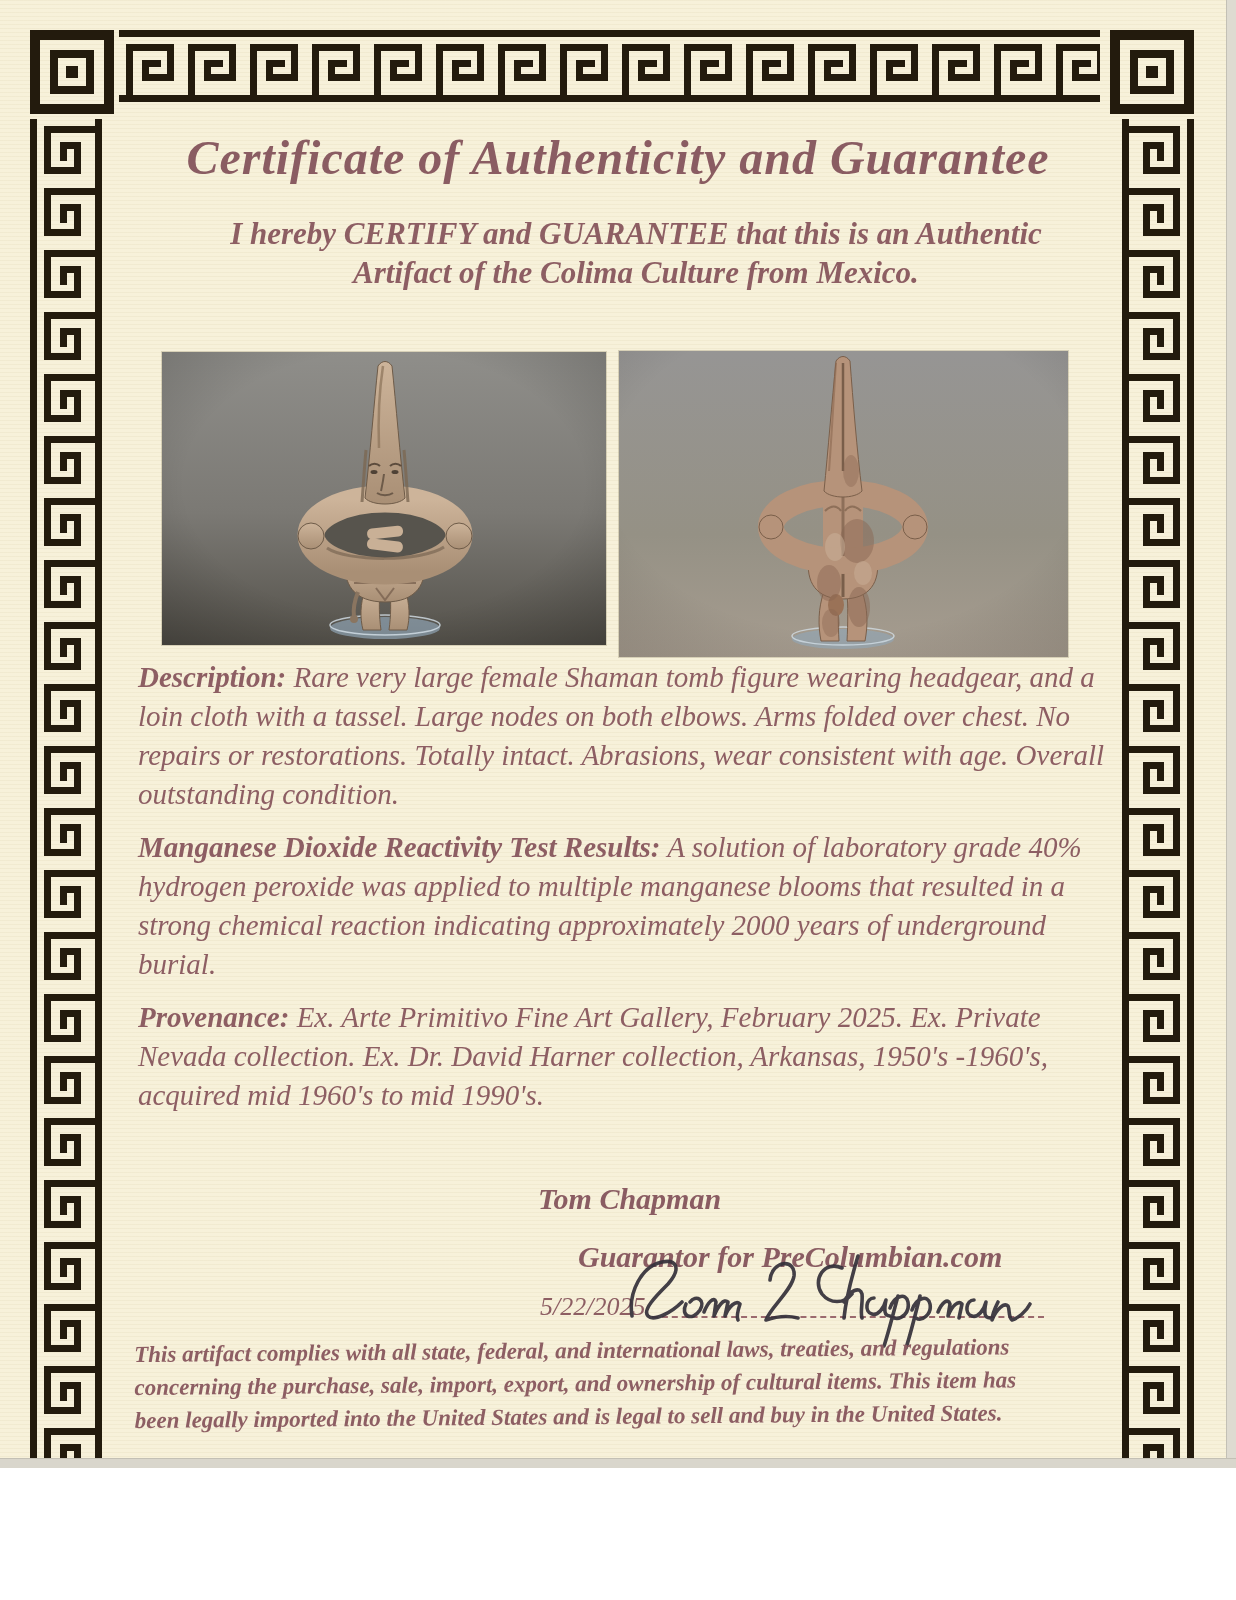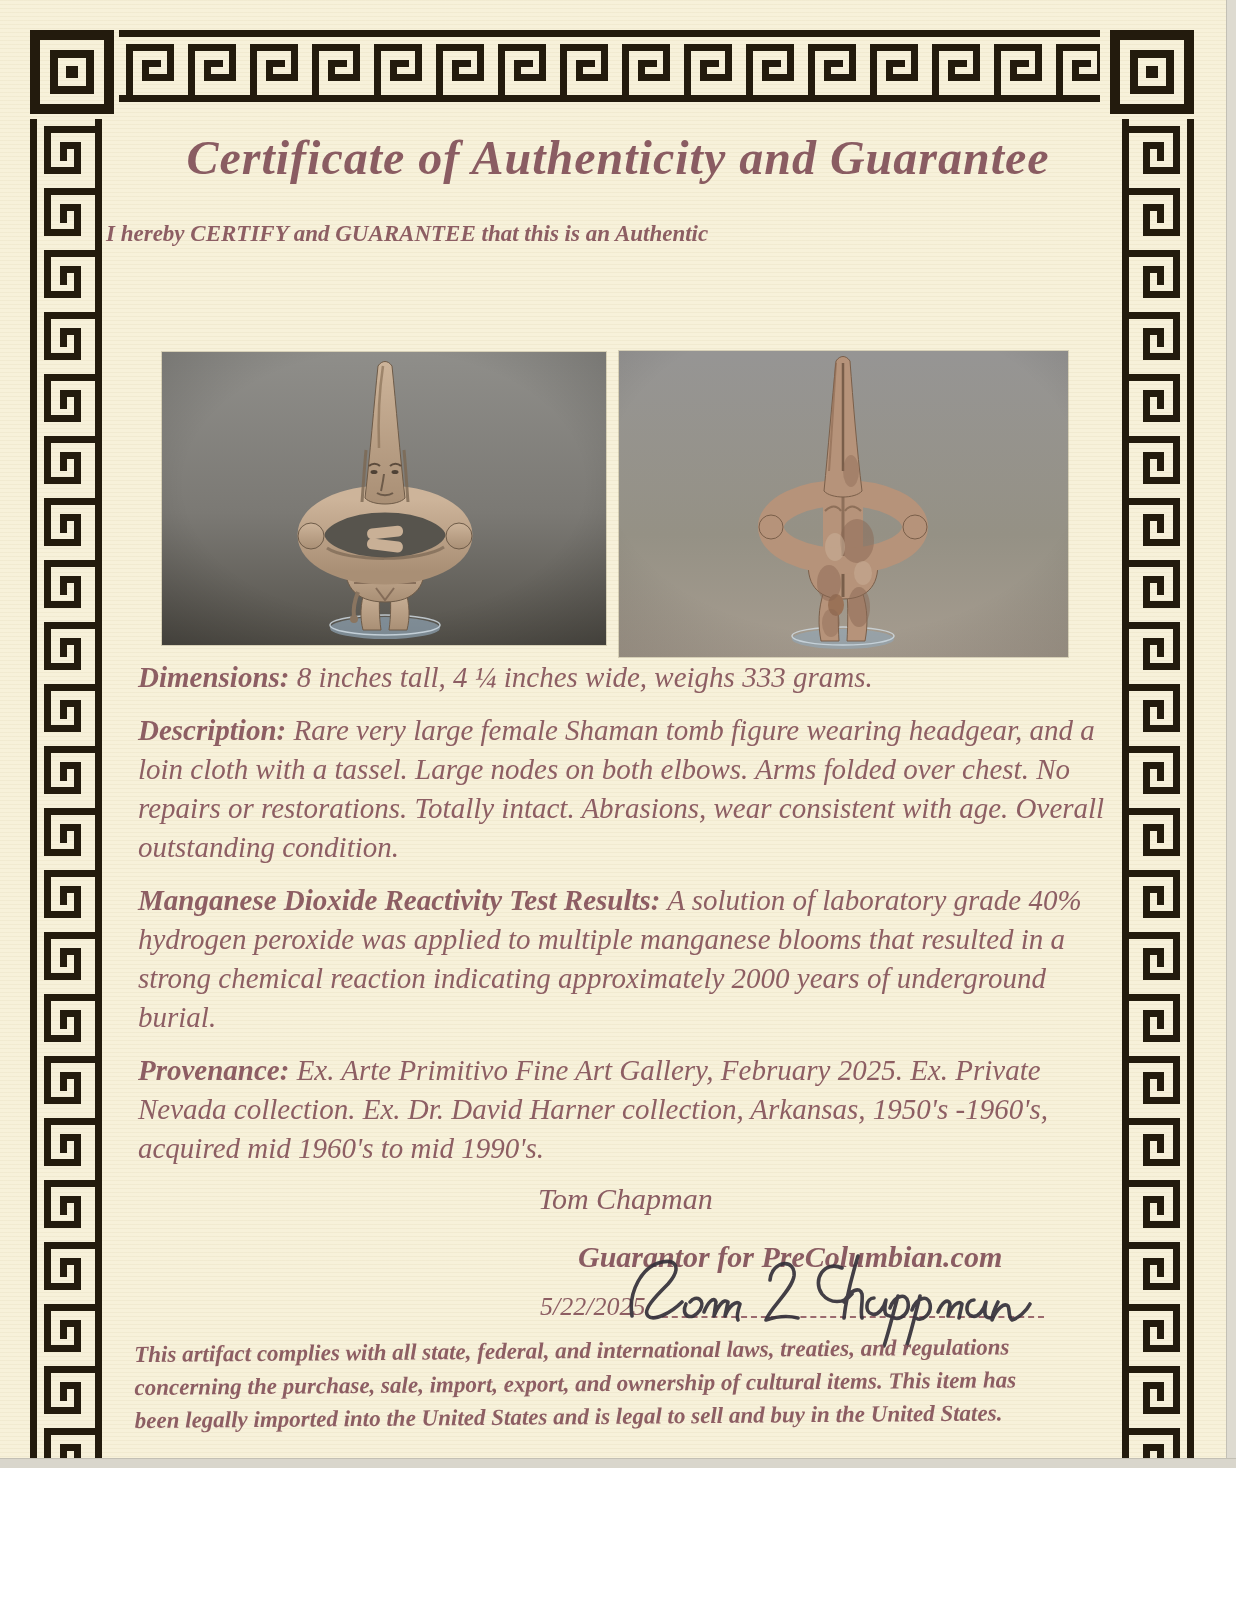--- a/index.html
+++ b/index.html
@@ -11,29 +11,29 @@
     font-family:"Liberation Serif", serif;
     color:#8d5e63;
   }
   .edge-right{position:absolute;top:0;right:0;width:9px;height:100%;background:#dedbd1;border-left:1px solid #c3c0b5;}
   .edge-bottom{position:absolute;left:0;bottom:0;width:100%;height:9px;background:#d9d6cc;border-top:1px solid #c3c0b5;}
   .border-svg{position:absolute;left:0;top:0;}
   .title{
     position:absolute;left:0;top:130px;width:1236px;margin:0;text-align:center;
     font-style:italic;font-weight:bold;font-size:48px;letter-spacing:1px;color:#8a5c62;
   }
-  .statement{position:absolute;left:106px;top:214px;width:1000px;text-align:left;
-    font-style:italic;font-weight:bold;font-size:23px;line-height:39px;color:#8d5e63;}
+  .statement{position:absolute;left:136px;top:214px;width:1000px;text-align:center;
+    font-style:italic;font-weight:bold;font-size:31px;line-height:39px;color:#8d5e63;}
   .photo{position:absolute;box-shadow:0 0 0 1px rgba(120,110,80,0.25);}
   .photo-front{left:162px;top:352px;width:444px;height:293px;}
   .photo-back{left:619px;top:351px;width:449px;height:306px;}
   .sections{position:absolute;left:138px;top:658px;width:985px;}
   .sections p{margin:0 0 14px 0;font-style:italic;font-size:29px;line-height:39px;color:#8d5e63;}
   .sections .lbl{font-weight:bold;}
-  .sig-name{position:absolute;left:538px;top:1182px;font-style:italic;font-weight:normal;font-size:30px;color:#8a5c62;}
+  .sig-name{position:absolute;left:538px;top:1182px;font-style:italic;font-weight:bold;font-size:30px;color:#8a5c62;}
   .sig-role{position:absolute;left:538px;top:1240px;font-style:italic;font-weight:bold;font-size:30px;color:#8a5c62;margin-left:40px;}
   .sig-date{position:absolute;left:540px;top:1292px;font-style:italic;font-size:26px;color:#8d5e63;}
   .sig-line{position:absolute;left:652px;top:1286px;width:392px;height:30px;border-bottom:2px dashed #9b6a6e;}
   .sig-svg{position:absolute;left:618px;top:1232px;}
   .legal{position:absolute;left:134px;top:1338px;width:960px;
     font-style:italic;font-weight:bold;font-size:23px;line-height:33px;color:#8d5e63;
     transform:rotate(-0.5deg);transform-origin:left top;}
   .legal div{white-space:nowrap;}
 </style>
 </head>
@@ -78,20 +78,21 @@
     <use href="#cornerKey" x="30" y="30"></use>
     <use href="#cornerKey" x="1110" y="30"></use>
     <use href="#cornerKey" x="30" y="1472"></use>
     <use href="#cornerKey" x="1110" y="1472"></use>
   </svg>
 
   <h1 class="title">Certificate of Authenticity and Guarantee</h1>
 
   <div class="statement">
     <div>I hereby CERTIFY and GUARANTEE that this is an Authentic</div>
+    <div>Artifact of the Colima Culture from Mexico.</div>
   </div>
 
   <div class="photo photo-front">
     <svg width="444" height="293" viewBox="0 0 444 293">
       <defs>
         <linearGradient id="bgF" x1="0" y1="0" x2="0" y2="1">
           <stop offset="0" stop-color="#8f8e8a"></stop>
             <stop offset="0.55" stop-color="#7b7974"></stop>
             <stop offset="1" stop-color="#54514a"></stop>
         </linearGradient>
@@ -169,21 +170,20 @@
       <ellipse cx="210" cy="232" rx="12" ry="18" fill="#8a6753" opacity="0.45"></ellipse>
       <ellipse cx="240" cy="256" rx="11" ry="20" fill="#8a6753" opacity="0.5"></ellipse>
       <ellipse cx="212" cy="272" rx="9" ry="14" fill="#8a6753" opacity="0.4"></ellipse>
       <ellipse cx="232" cy="120" rx="8" ry="16" fill="#8a6753" opacity="0.4"></ellipse>
       <ellipse cx="216" cy="196" rx="10" ry="14" fill="#cbb49c" opacity="0.5"></ellipse>
       <ellipse cx="244" cy="222" rx="9" ry="12" fill="#cbb49c" opacity="0.45"></ellipse>
     </svg>
   </div>
 
   <div class="sections">
-    <p><span class="lbl">Dimensions:</span><span> 8 inches tall, 4 ¼ inches wide, weighs 333 grams.</span></p>
     <p><span class="lbl">Description:</span><span> Rare very large female Shaman tomb figure wearing headgear, and a loin cloth with a tassel. Large nodes on both elbows. Arms folded over chest. No repairs or restorations. Totally intact. Abrasions, wear consistent with age. Overall outstanding condition.</span></p>
     <p><span class="lbl">Manganese Dioxide Reactivity Test Results:</span><span> A solution of laboratory grade 40% hydrogen peroxide was applied to multiple manganese blooms that resulted in a strong chemical reaction indicating approximately 2000 years of underground burial.</span></p>
     <p><span class="lbl">Provenance:</span><span> Ex. Arte Primitivo Fine Art Gallery, February 2025. Ex. Private Nevada collection. Ex. Dr. David Harner collection, Arkansas, 1950's -1960's, acquired mid 1960's to mid 1990's.</span></p>
   </div>
 
   <div class="sig-name">Tom Chapman</div>
   <div class="sig-role">Guarantor for PreColumbian.com</div>
   <div class="sig-date">5/22/2025</div>
   <div class="sig-line"></div>
   <svg class="sig-svg" width="430" height="122" viewBox="0 0 430 122">

